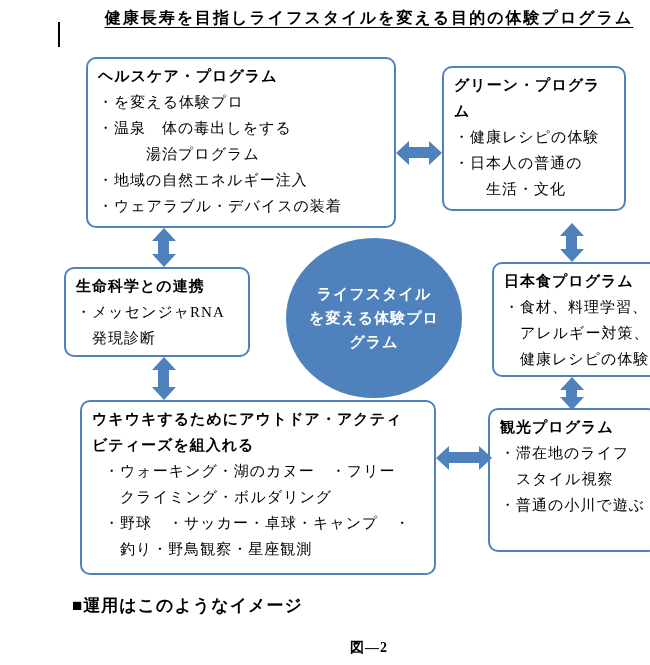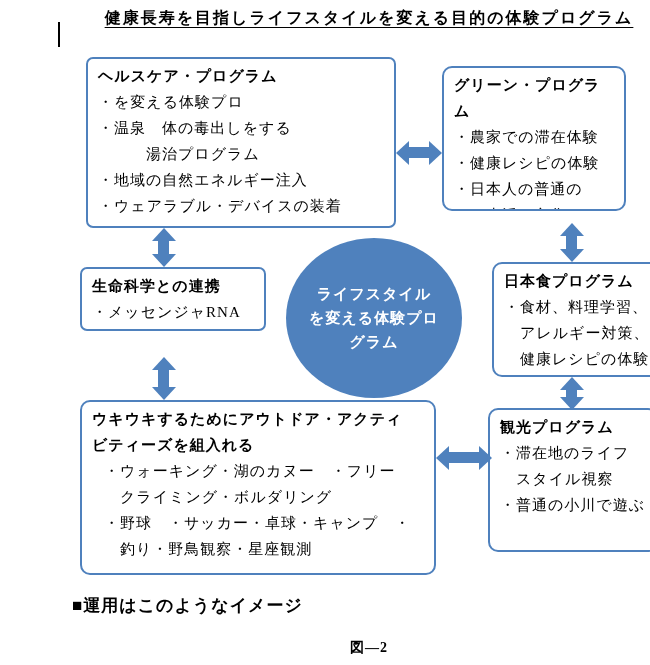--- a/index.html
+++ b/index.html
@@ -16,23 +16,23 @@
 
   .box {
     position:absolute; box-sizing:border-box; background:#fff;
     border:2px solid #4F81BD; border-radius:10px;
     padding:4px 8px 0 10px; font-size:15px; line-height:26px;
     letter-spacing:1px; overflow:hidden;
   }
   .box .box-title { font-weight:bold; }
   .box .line { white-space:pre; }
 
-  .box-healthcare { left:42px;  top:57px;  width:310px; height:171px;border-radius:7px; }
+  .box-healthcare { left:42px;  top:57px;  width:310px; height:171px; }
   .box-green      { left:398px; top:66px;  width:184px; height:145px; }
-  .box-life       { left:36px;  top:267px; width:186px; height:64px;border-radius:7px;  }
+  .box-life       { left:20px;  top:267px; width:186px; height:90px;  }
   .box-food       { left:448px; top:262px; width:170px; height:115px; }
   .box-outdoor    { left:36px;  top:400px; width:356px; height:175px; }
   .box-sight      { left:444px; top:408px; width:170px; height:144px; }
   .box-outdoor .line { padding-left:12px; }
 
   .ellipse {
     position:absolute; left:242px; top:238px; width:176px; height:160px;
     background:#4F81BD; border-radius:50%;
     display:flex; flex-direction:column; justify-content:center;
     text-align:center; color:#fff; font-weight:bold;
@@ -88,21 +88,20 @@
     <div class="box-title">ヘルスケア・プログラム</div>
     <div class="line">・を変える体験プロ</div>
     <div class="line">・温泉　体の毒出しをする</div>
     <div class="line">　　　湯治プログラム</div>
     <div class="line">・地域の自然エネルギー注入</div>
     <div class="line">・ウェアラブル・デバイスの装着</div>
   </div>
 
   <div class="box box-green">
     <div class="box-title">グリーン・プログラム</div>
-    <div class="line">・農家での滞在体験</div>
     <div class="line">・健康レシピの体験</div>
     <div class="line">・日本人の普通の</div>
     <div class="line">　　生活・文化</div>
   </div>
 
   <div class="box box-life">
     <div class="box-title">生命科学との連携</div>
     <div class="line">・メッセンジャRNA</div>
     <div class="line">　発現診断</div>
   </div>

